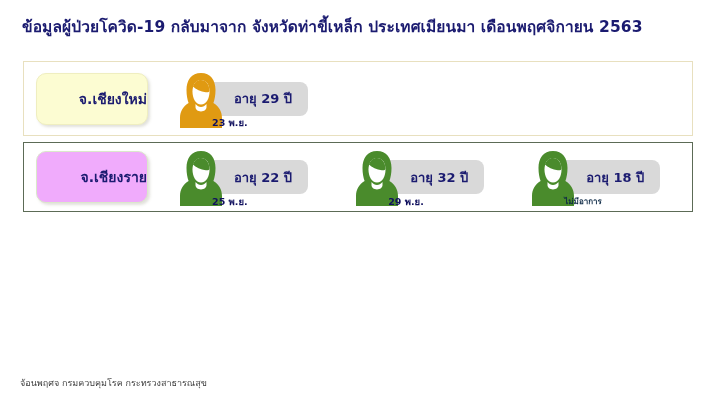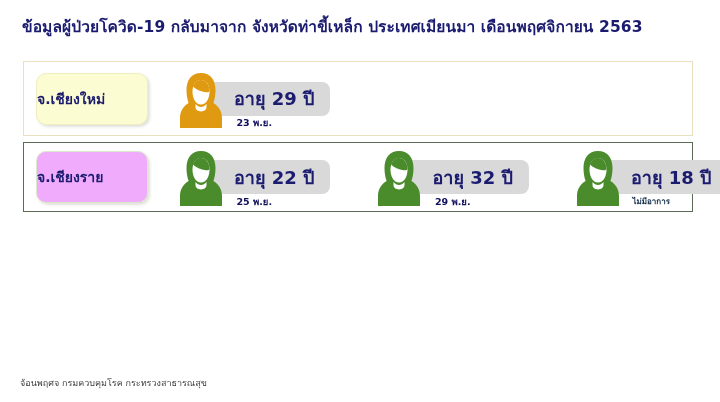--- a/index.html
+++ b/index.html
@@ -68,21 +68,21 @@
   }
 
   
   .prov-label {
     flex: 0 0 auto;
     width: 112px;
     height: 52px;
     border-radius: 10px;
     display: flex;
     align-items: center;
-    justify-content: flex-start;
+    justify-content: flex-end;
     box-shadow: 2px 2px 3px rgba(120,120,90,0.22);
     margin-right: 30px;
   }
   .prov-label.cm {
     background: #fcfcd2;
     border: 1px solid #efeec0;
   }
   .prov-label.cr {
     background: #f0abfc;
     border: 1px solid #dbe8cb;
@@ -123,21 +123,20 @@
     width: 46px;
     height: 58px;
     display: block;
   }
   .person-note {
     position: absolute;
     left: 50%;
     transform: translateX(-50%);
     bottom: 2px;
     width: 62px;
-    text-align: center;
     font-size: 9.5px;
     font-weight: bold;
     color: #10105e;
     white-space: nowrap;
     line-height: 1;
     z-index: 3;
   }
   .person-note.small {
     font-size: 8px;
     color: #0e2a46;
@@ -147,21 +146,21 @@
     height: 34px;
     background: #d9d9d9;
     border-radius: 8px;
     display: flex;
     align-items: center;
     padding: 0 16px 0 28px;
     margin-left: -18px;
     z-index: 1;
   }
   .age-text {
-    font-size: 18px;
+    font-size: 13px;
     font-weight: bold;
     color: #1b1b70;
     white-space: nowrap;
   }
 
   
   .footer {
     position: absolute;
     left: 20px;
     bottom: 12px;

